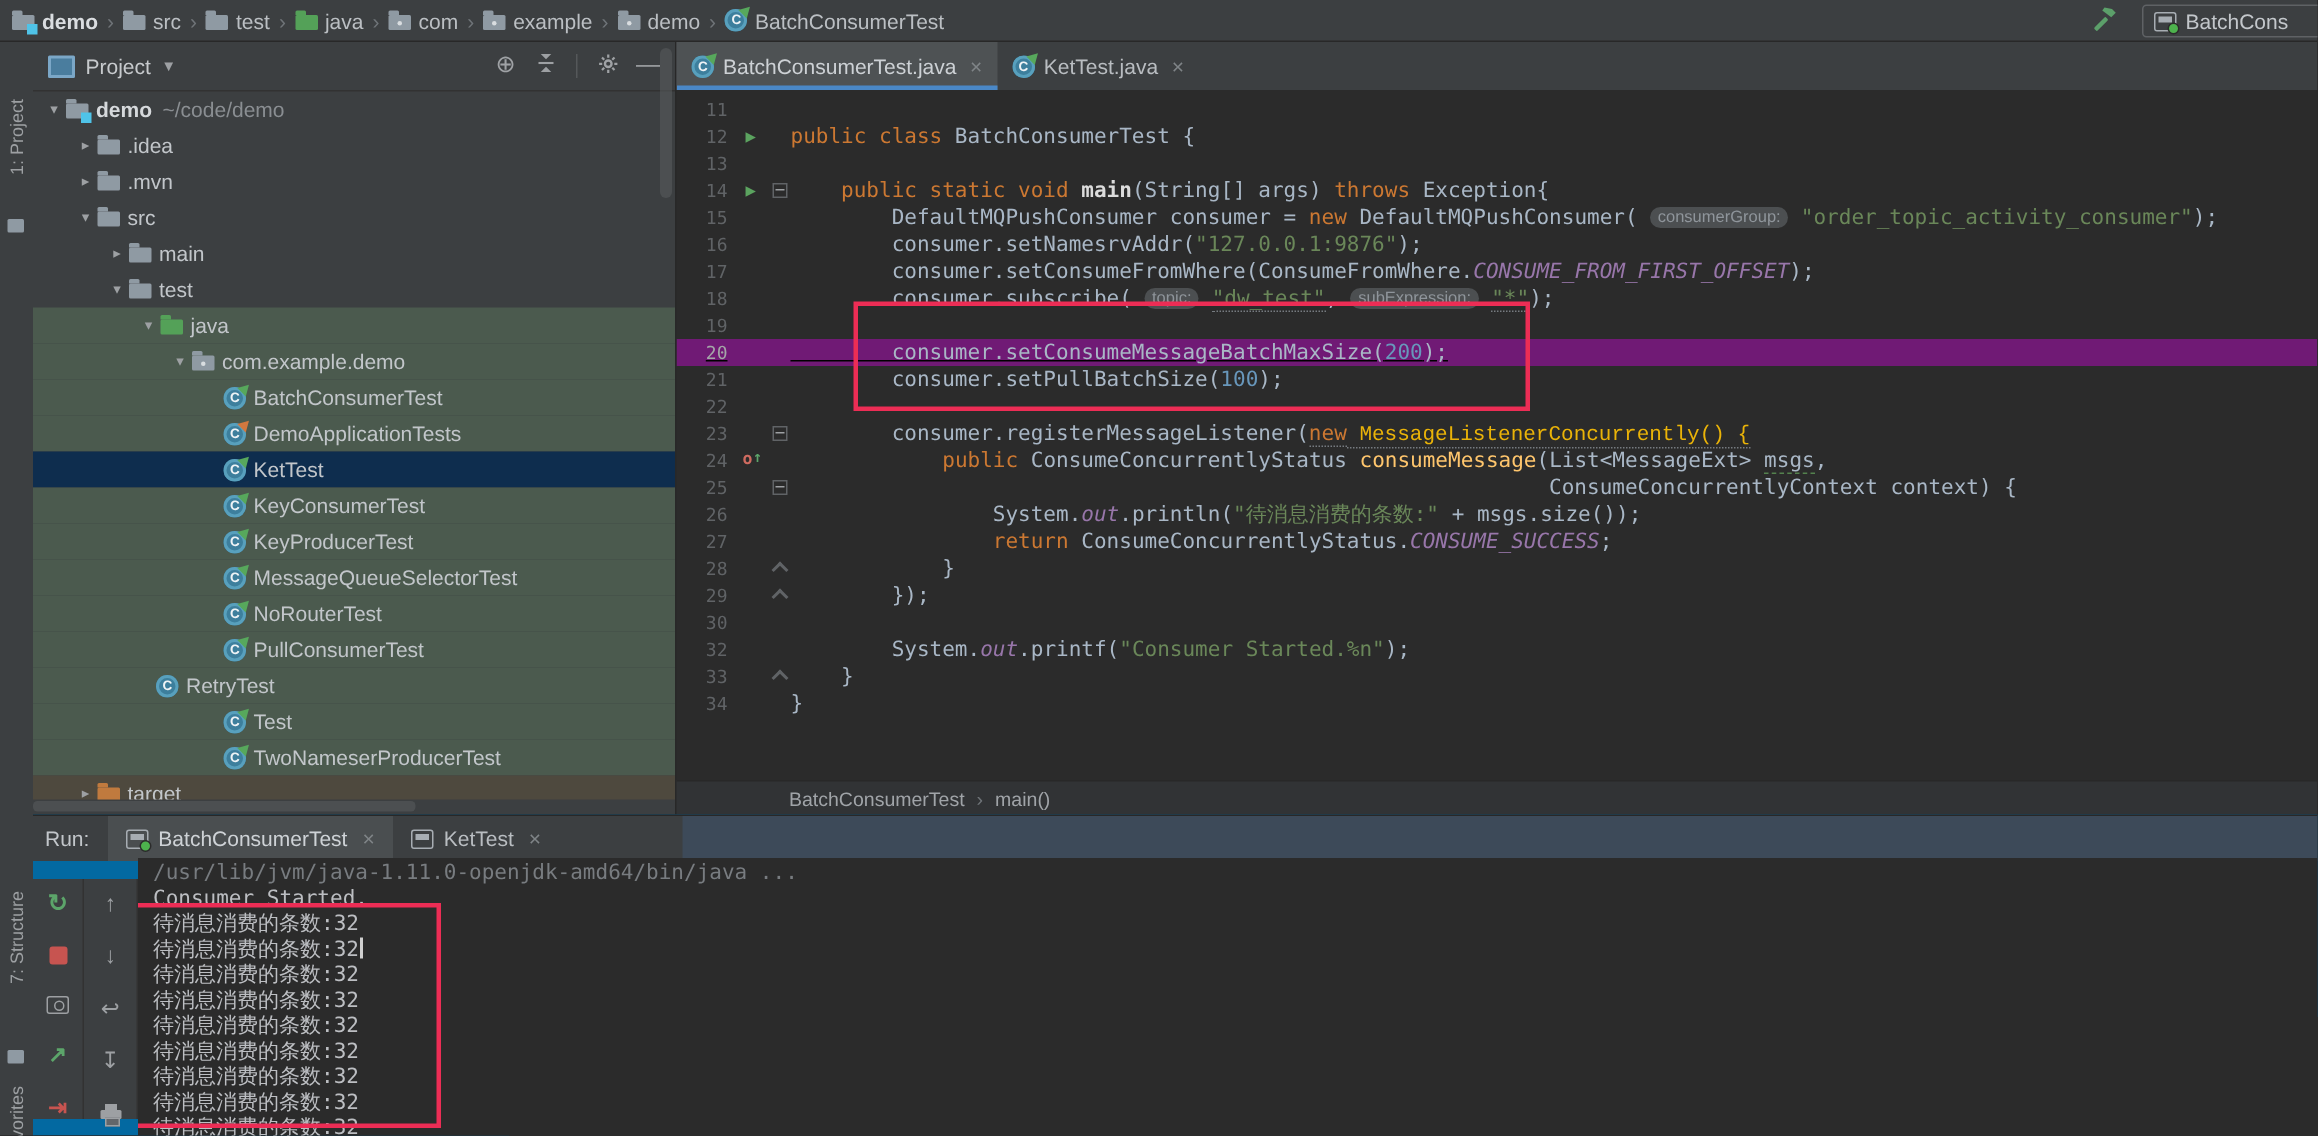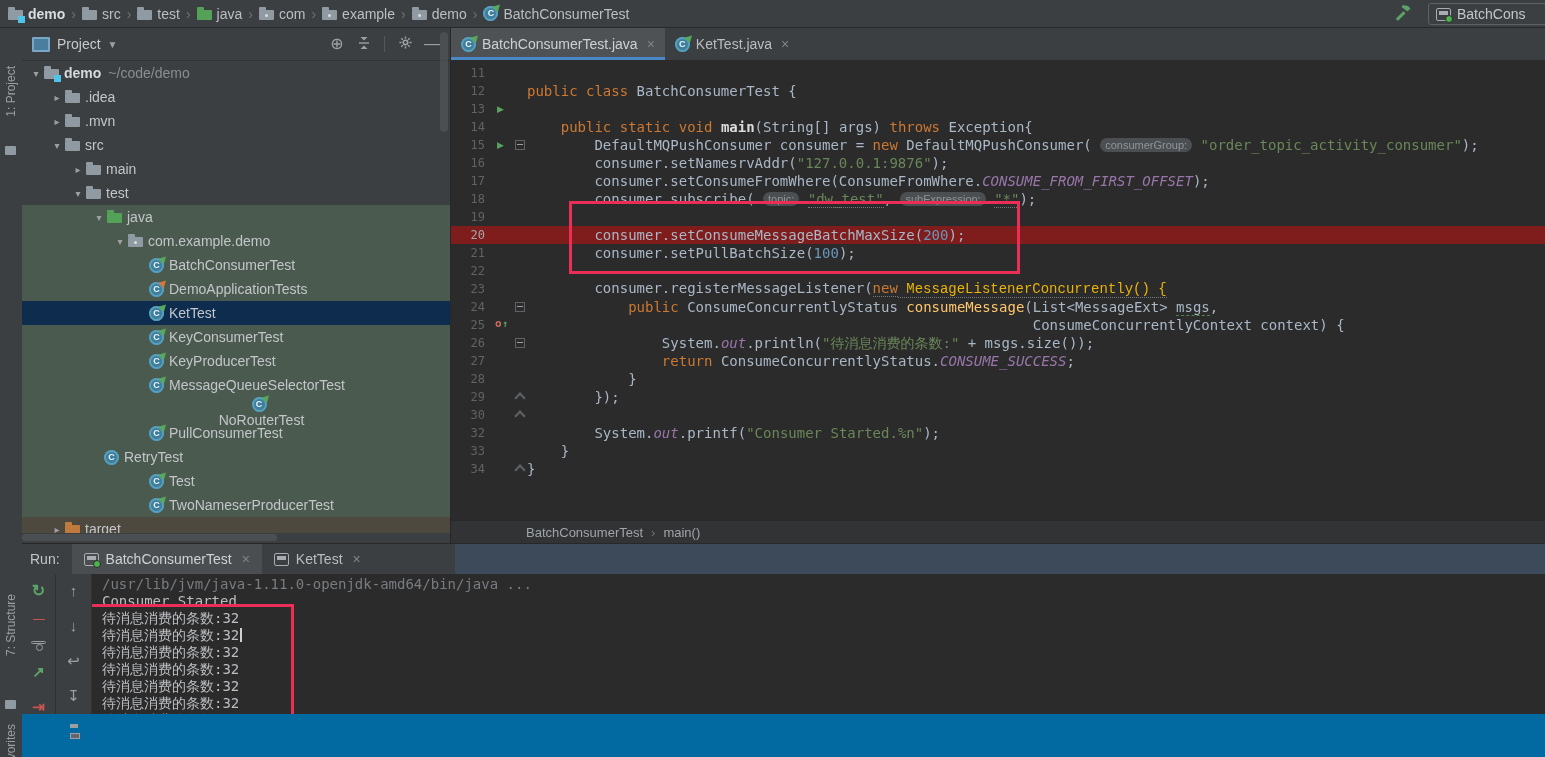--- a/index.html
+++ b/index.html
@@ -68,22 +68,22 @@
   .runcfg-icon.running::after{content:"";position:absolute;right:-3px;bottom:-3px;width:6px;height:6px;border-radius:50%;background:#4db24d;border:1px solid #2b2b2b;}
 
   
   #editor{position:absolute;left:450px;top:28px;width:1095px;height:515px;background:#2b2b2b;border-left:1px solid #282828;box-sizing:border-box;}
   #editor-tabs{height:32px;background:#3c3f41;display:flex;align-items:stretch;}
   .etab{display:inline-flex;align-items:center;gap:6px;padding:0 10px;color:#b9bdc1;font-size:14px;cursor:default;}
   .etab.active{background:#4e5254;color:#cdd1d5;}
   .tab-close{color:#7f8487;font-size:14px;margin-left:3px;}
   #editor-code{position:relative;height:460px;overflow:hidden;}
   .code-lines{padding-top:4px;}
-  .cl{display:flex;height:18px;line-height:18px;white-space:pre;align-items:flex-end;}
-  .cl.cur{background:#7f1d1d;}
+  .cl{display:flex;height:18px;line-height:18px;white-space:pre;}
+  .cl.cur{background:#701a75;text-decoration:underline;}
   .lnum{width:34px;flex:none;text-align:right;padding-right:10px;color:#606366;font:12px/18px "DejaVu Sans Mono",monospace;}
   .cl.cur .lnum{color:#a4a6a8;}
   .gicon{width:18px;flex:none;position:relative;}
   .gfold{width:14px;flex:none;position:relative;}
   .grun::before{content:"▶";color:#5ba35f;font-size:9px;position:absolute;left:2px;top:0px;}
   .ovr::before{content:"o";color:#cf6b60;font:bold 11px/16px "DejaVu Sans Mono",monospace;position:absolute;left:0;}
   .ovr::after{content:"↑";color:#5ca56a;font:bold 10px/16px "DejaVu Sans Mono",monospace;position:absolute;left:7px;}
   .fsq{position:absolute;left:2px;top:4px;width:8px;height:8px;border:1px solid #606366;}
   .fsq::after{content:"";position:absolute;left:1px;right:1px;top:3px;border-top:1px solid #9da0a3;}
   .fch{position:absolute;left:3px;top:6px;width:6px;height:6px;border-left:2px solid #606366;border-top:2px solid #606366;transform:rotate(45deg);}
@@ -111,21 +111,21 @@
   #anno-editor{left:118px;top:141px;width:445px;height:67px;}
   #anno-console{left:-6px;top:30px;width:202px;height:144px;}
 
   
   #runpanel{position:absolute;left:22px;top:543px;width:1523px;height:214px;background:#0369a1;border-top:1px solid #282828;box-sizing:border-box;}
   #run-tabrow{position:relative;height:30px;background:#3c3f41;display:flex;align-items:stretch;}
   #run-tabrow-fill{position:absolute;left:433px;right:0;top:0;bottom:0;background:#3d4a59;}
   #run-label{display:flex;align-items:center;padding:0 12px 0 8px;color:#c2c6ca;font-size:14px;}
   .rtab{display:inline-flex;align-items:center;gap:7px;padding:0 12px;color:#b9bdc1;font-size:14px;cursor:default;}
   .rtab.active{background:#4a4e50;color:#ced2d6;}
-  #run-body{display:flex;height:140px;}
+  #run-body{display:flex;height:184px;align-items:center;}
   .icon-col{width:34px;background:#3c3f41;border-right:1px solid #323232;display:flex;flex-direction:column;align-items:center;
     padding-top:8px;gap:19px;box-sizing:border-box;flex:none;}
   #icon-col2{width:36px;}
   .ricon{display:inline-block;position:relative;width:16px;height:16px;text-align:center;cursor:default;}
   .rerun-icon::before{content:"↻";color:#5ca56a;font-size:16px;font-weight:bold;line-height:16px;}
   .stop-icon{width:12px;height:12px;background:#c75450;border-radius:2px;margin-top:2px;}
   .camera-icon{width:15px;height:12px;border:1px solid #9da0a3;border-radius:2px;box-sizing:border-box;margin-top:2px;}
   .camera-icon::before{content:"";position:absolute;left:4px;top:2px;width:5px;height:5px;border:1px solid #9da0a3;border-radius:50%;}
   .attach-icon::before{content:"↗";color:#5ca56a;font-size:15px;font-weight:bold;line-height:16px;}
   .exit-icon::before{content:"⇥";color:#c75450;font-size:15px;font-weight:bold;line-height:16px;}
@@ -299,21 +299,21 @@
         <div class="trow bg-green" style="padding-left: 111px; text-align: center;">
           <span class="chev"></span>
           <span class="ticon class-run-icon"></span>
           <span class="tlabel">KeyProducerTest</span>
         </div>
         <div class="trow bg-green" style="padding-left: 111px;">
           <span class="chev"></span>
           <span class="ticon class-run-icon"></span>
           <span class="tlabel">MessageQueueSelectorTest</span>
         </div>
-        <div class="trow bg-green" style="padding-left: 46px; flex-direction: column;">
+        <div class="trow bg-green" style="padding-left: 111px;">
           <span class="chev"></span>
           <span class="ticon class-run-icon"></span>
           <span class="tlabel">NoRouterTest</span>
         </div>
         <div class="trow bg-green" style="padding-left: 111px;">
           <span class="chev"></span>
           <span class="ticon class-run-icon"></span>
           <span class="tlabel">PullConsumerTest</span>
         </div>
         <div class="trow bg-green" style="padding-left: 66px;">

